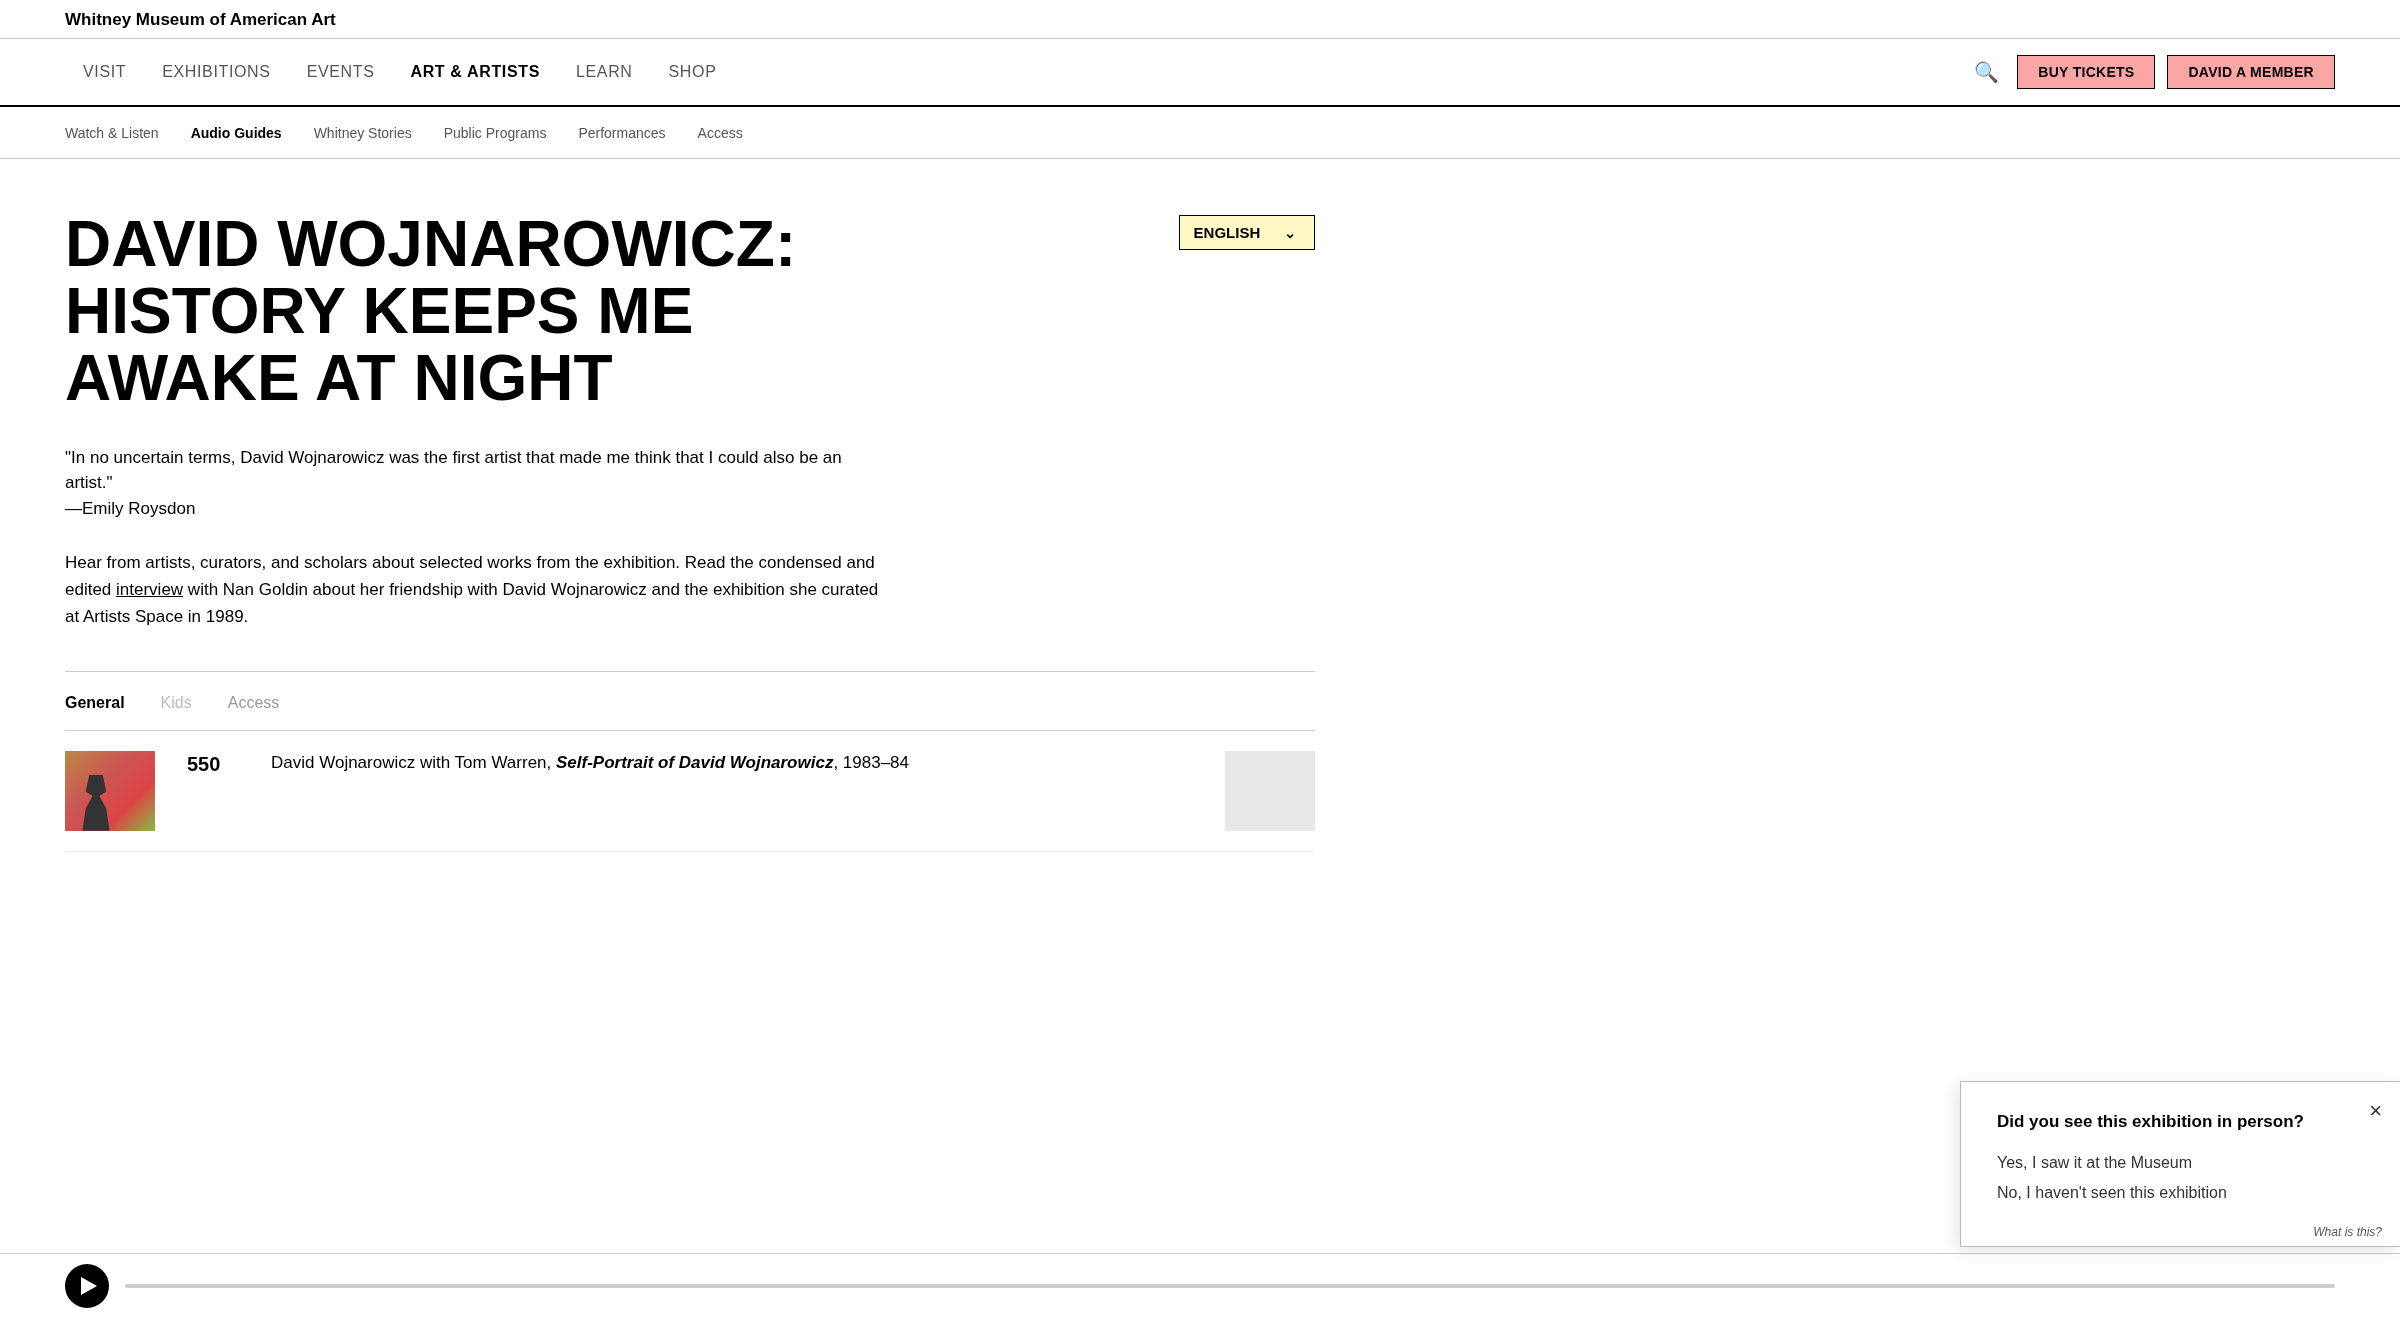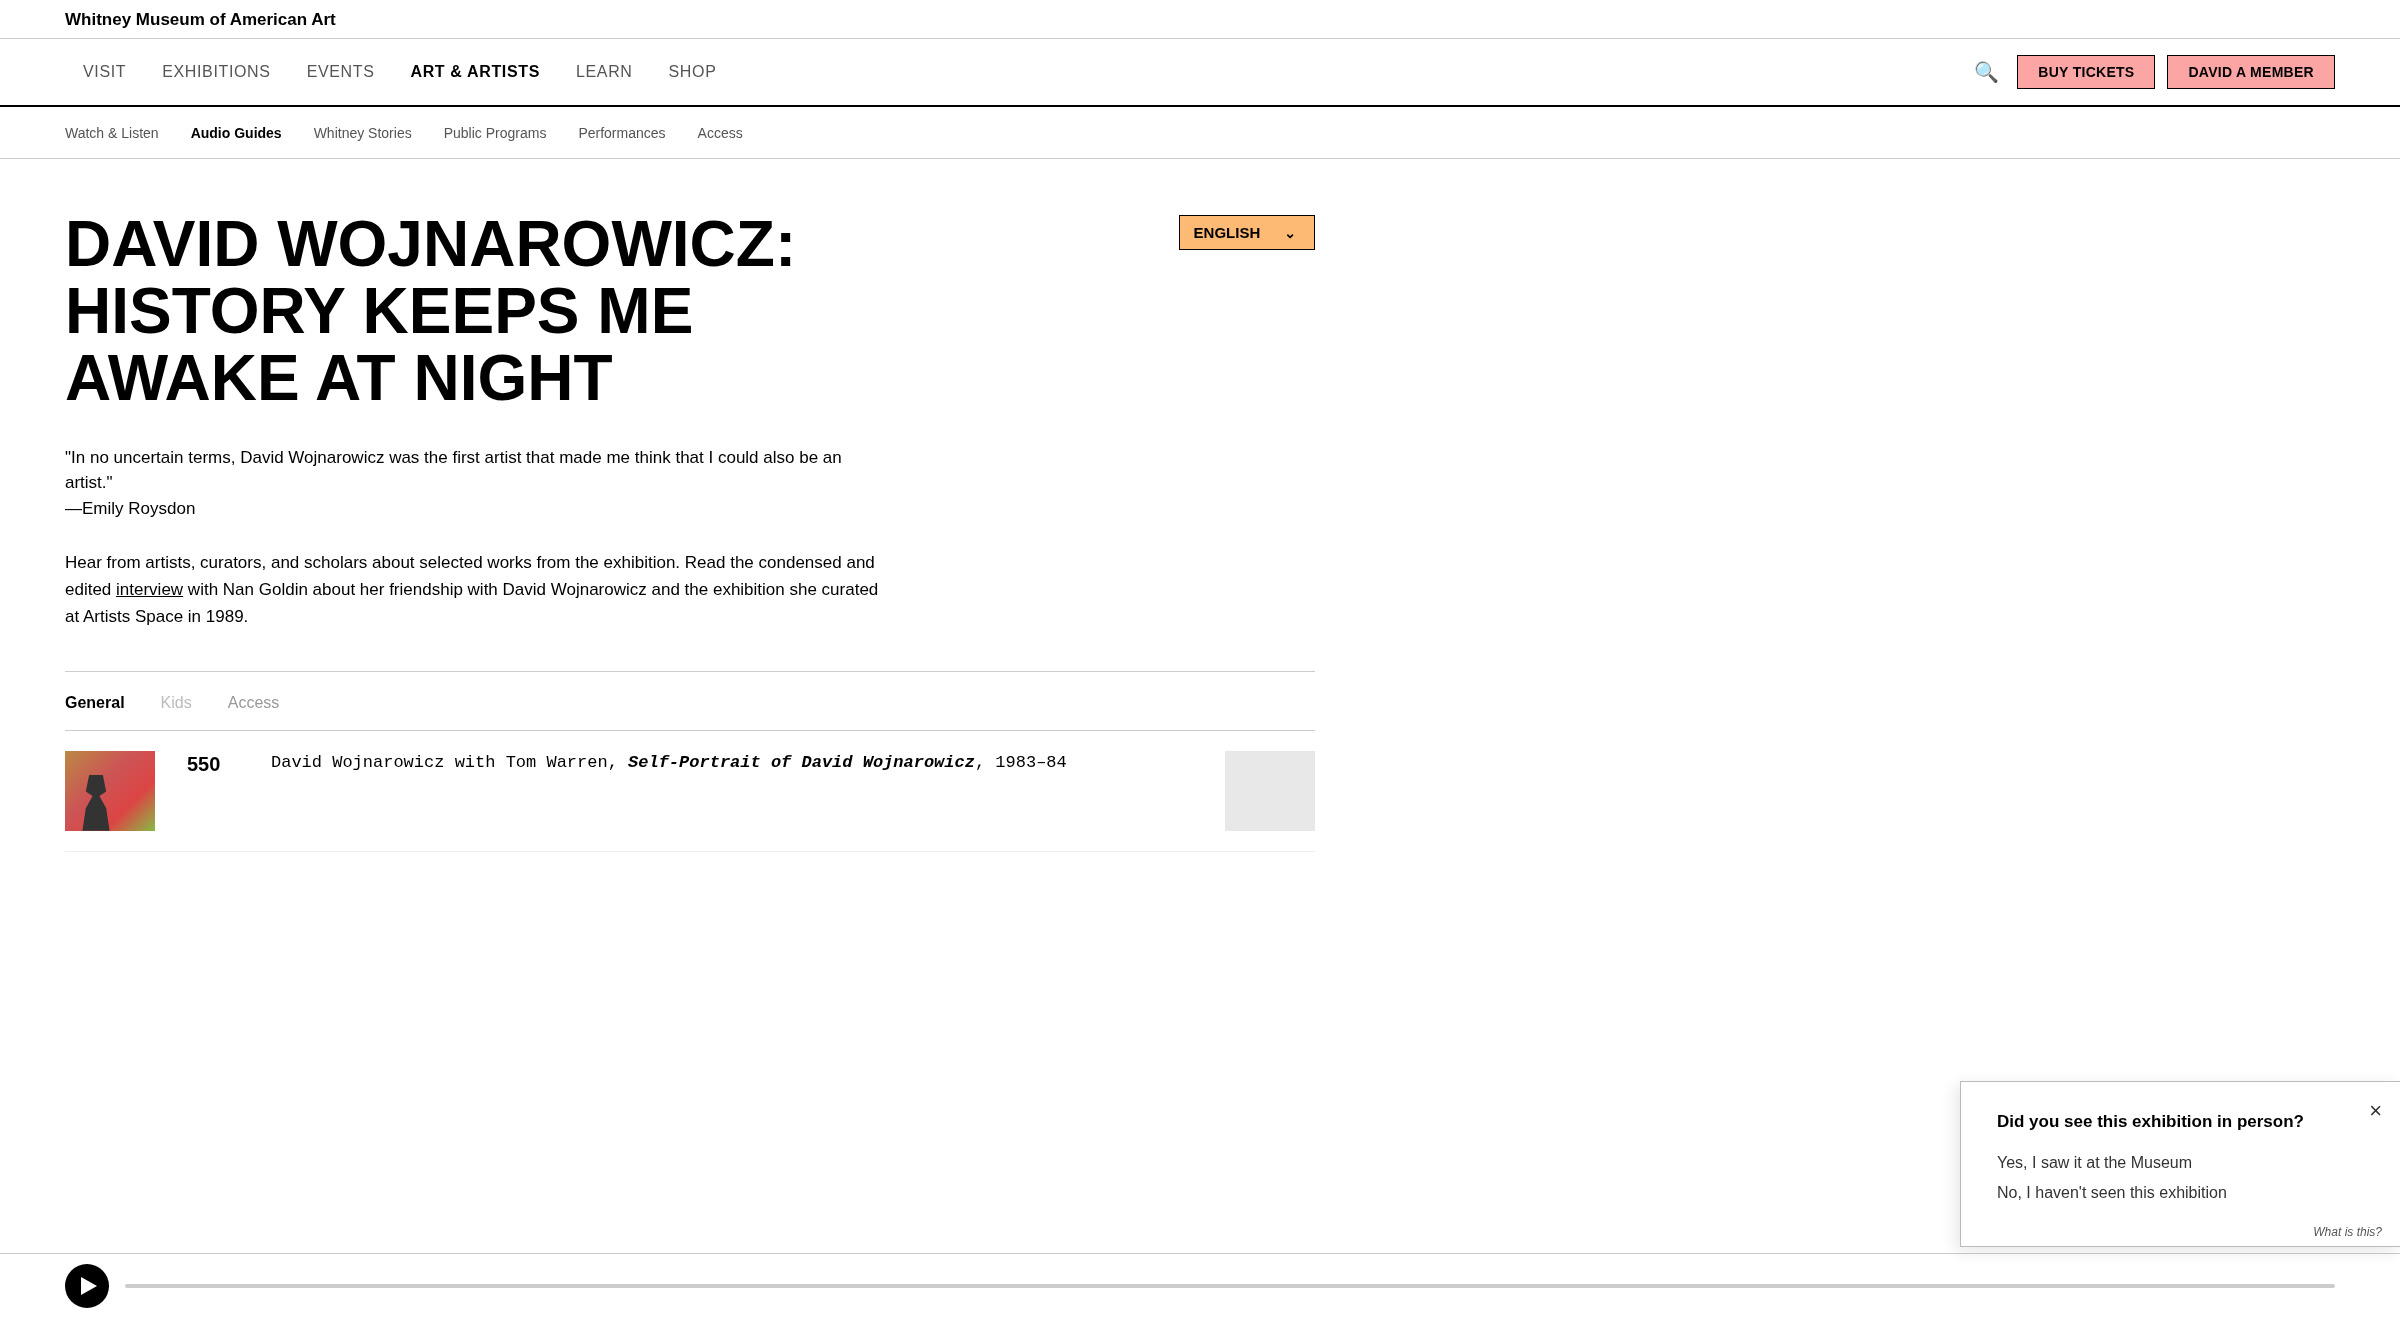--- a/index.html
+++ b/index.html
@@ -100,21 +100,21 @@
       float: right;
       margin-top: 8px;
       border: 1.5px solid #000;
       padding: 8px 18px 8px 14px;
       font-size: 15px;
       font-weight: bold;
       cursor: pointer;
       display: flex;
       align-items: center;
       gap: 24px;
-      background: #fdba74;
+      background: #fef9c3;
     }
     .lang-chevron {
       font-size: 14px;
     }
 
     .page-title {
       font-size: 64px;
       font-weight: 900;
       line-height: 1.05;
       max-width: 800px;
@@ -209,21 +209,20 @@
       align-items: flex-start;
       padding-top: 2px;
     }
     .audio-info {
       flex: 1;
     }
     .audio-title {
       font-size: 17px;
       line-height: 1.45;
       color: #000;
-      font-family: Liberation Mono, monospace;
     }
     .audio-title em {
       font-style: italic;
       font-weight: bold;
     }
     .audio-title strong {
       font-weight: bold;
     }
     .audio-right {
       width: 90px;

